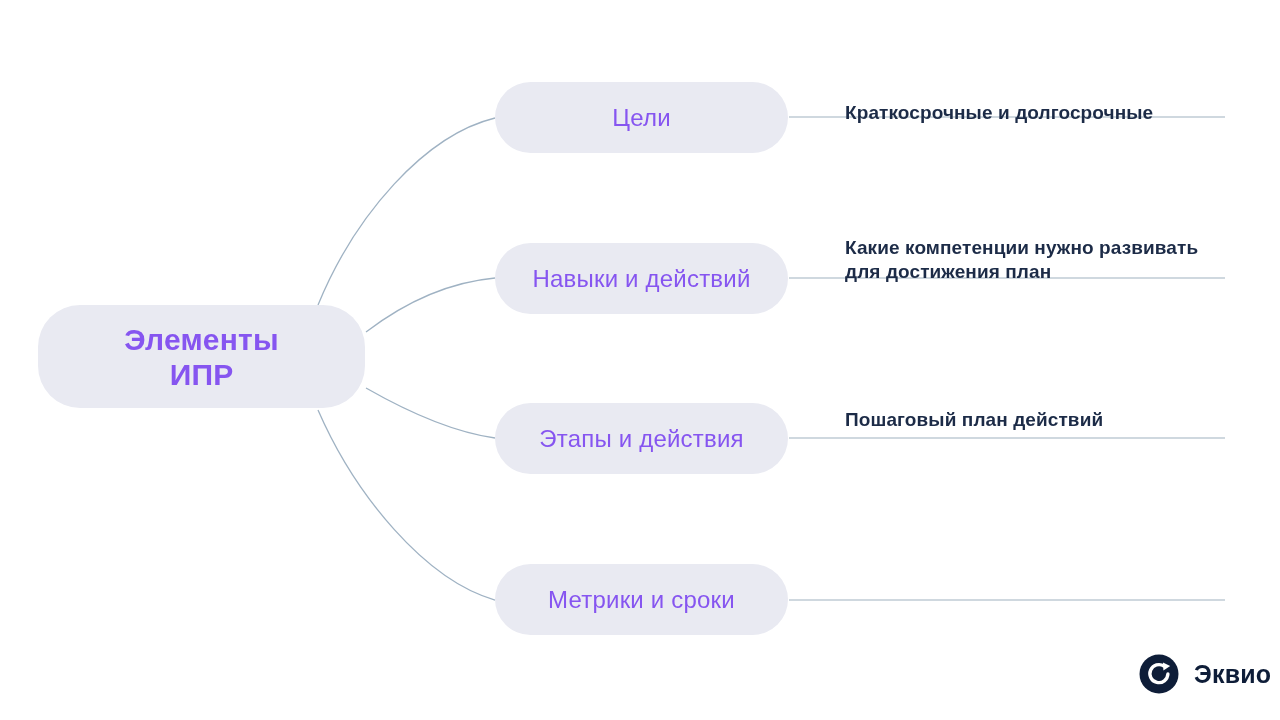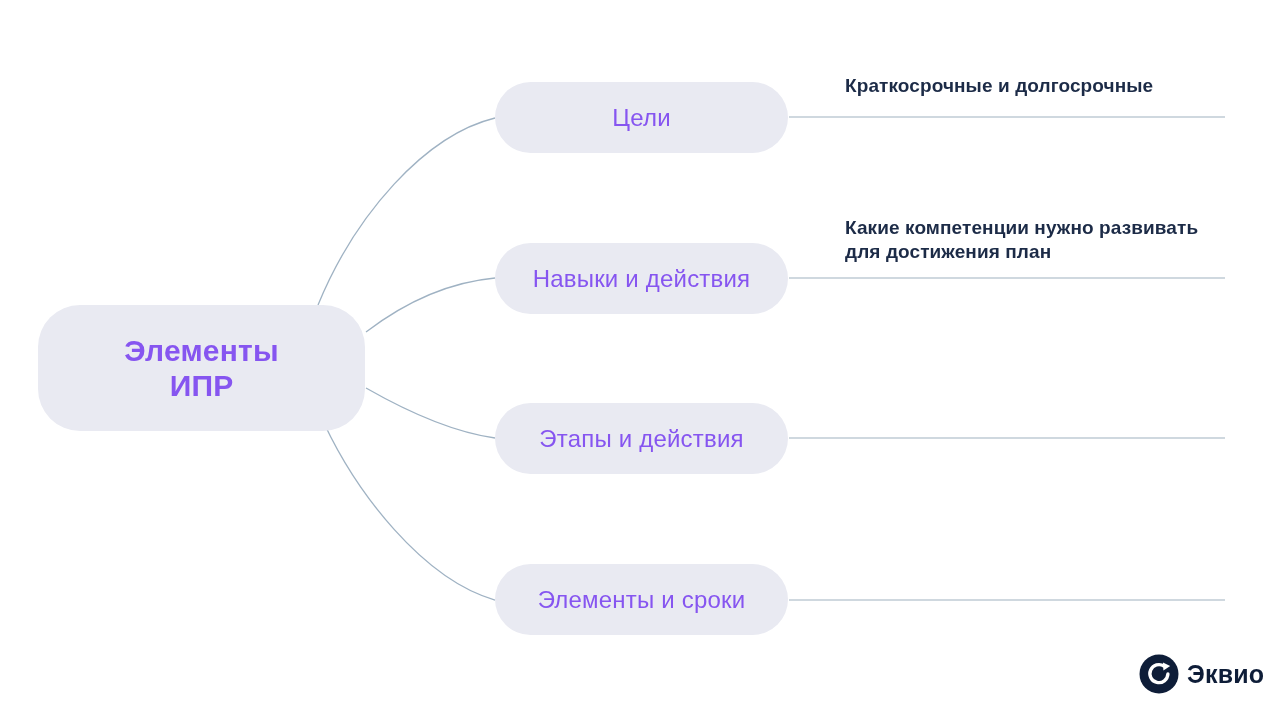--- a/index.html
+++ b/index.html
@@ -10,42 +10,42 @@
   }
   .canvas{position:absolute;inset:0;width:1280px;height:720px;}
   svg.connectors{position:absolute;left:0;top:0;pointer-events:none;}
   .node{
     position:absolute;
     background:var(--node-bg,#e9eaf2);
     display:flex;align-items:center;justify-content:center;
     text-align:center;
   }
   .node.central{
-    left:38px;top:305px;width:327px;height:126px;border-radius:42px;
+    left:38px;top:305px;width:327px;height:103px;border-radius:42px;
   }
   .node.central .node-label{
     color:var(--accent,#8655f0);
     font-size:30px;font-weight:800;line-height:35px;letter-spacing:.2px;
   }
   .node.branch{
     left:495px;width:293px;height:71px;border-radius:36px;
   }
   .node.branch .node-label{
     color:var(--accent,#8655f0);
     font-size:24px;font-weight:500;letter-spacing:.2px;
   }
   .desc{
     position:absolute;left:845px;width:385px;
     color:var(--ink,#1c2b47);
     font-size:19px;font-weight:700;line-height:24px;letter-spacing:.1px;
   }
   .desc span{display:block;}
   .logo{
     position:absolute;left:1139px;top:654px;height:40px;
-    display:flex;align-items:center;gap:8px;
+    display:flex;align-items:center;gap:15px;
   }
   .logo-text{
     color:var(--logo-ink,#0e1d38);
     font-size:25px;font-weight:700;letter-spacing:.2px;
   }
 </style>
 </head>
 <body>
 
 <div class="canvas">
@@ -69,35 +69,38 @@
     <div class="node-label">
       <span>Элементы</span><br>
       <span>ИПР</span>
     </div>
   </div>
 
   <div class="node branch" style="top:82px">
     <div class="node-label">Цели</div>
   </div>
   <div class="node branch" style="top:243px">
-    <div class="node-label">Навыки и действия</div>
+    <div class="node-label">Навыки и действий</div>
   </div>
   <div class="node branch" style="top:403px">
     <div class="node-label">Этапы и действия</div>
   </div>
   <div class="node branch" style="top:564px">
-    <div class="node-label">Элементы и сроки</div>
+    <div class="node-label">Метрики и сроки</div>
   </div>
 
-  <div class="desc" style="top:74px">
+  <div class="desc" style="top:101px">
     <span>Краткосрочные и долгосрочные</span>
   </div>
-  <div class="desc" style="top:216px">
+  <div class="desc" style="top:236px">
     <span>Какие компетенции нужно развивать</span>
     <span>для достижения план</span>
+  </div>
+  <div class="desc" style="top:408px">
+    <span>Пошаговый план действий</span>
   </div>
 
   <div class="logo">
     <svg width="40" height="40" viewBox="0 0 40 40">
       <circle cx="20" cy="20" r="19.5" fill="#0e1d38"></circle>
       <path d="M28.9 20 A9 9 0 1 1 25 12.2" stroke="#ffffff" stroke-width="3.4" fill="none" stroke-linecap="round"></path>
       <path d="M24 8.6 L31.2 12.1 L24.4 16.4 Z" fill="#ffffff"></path>
     </svg>
     <div class="logo-text">Эквио</div>
   </div>

